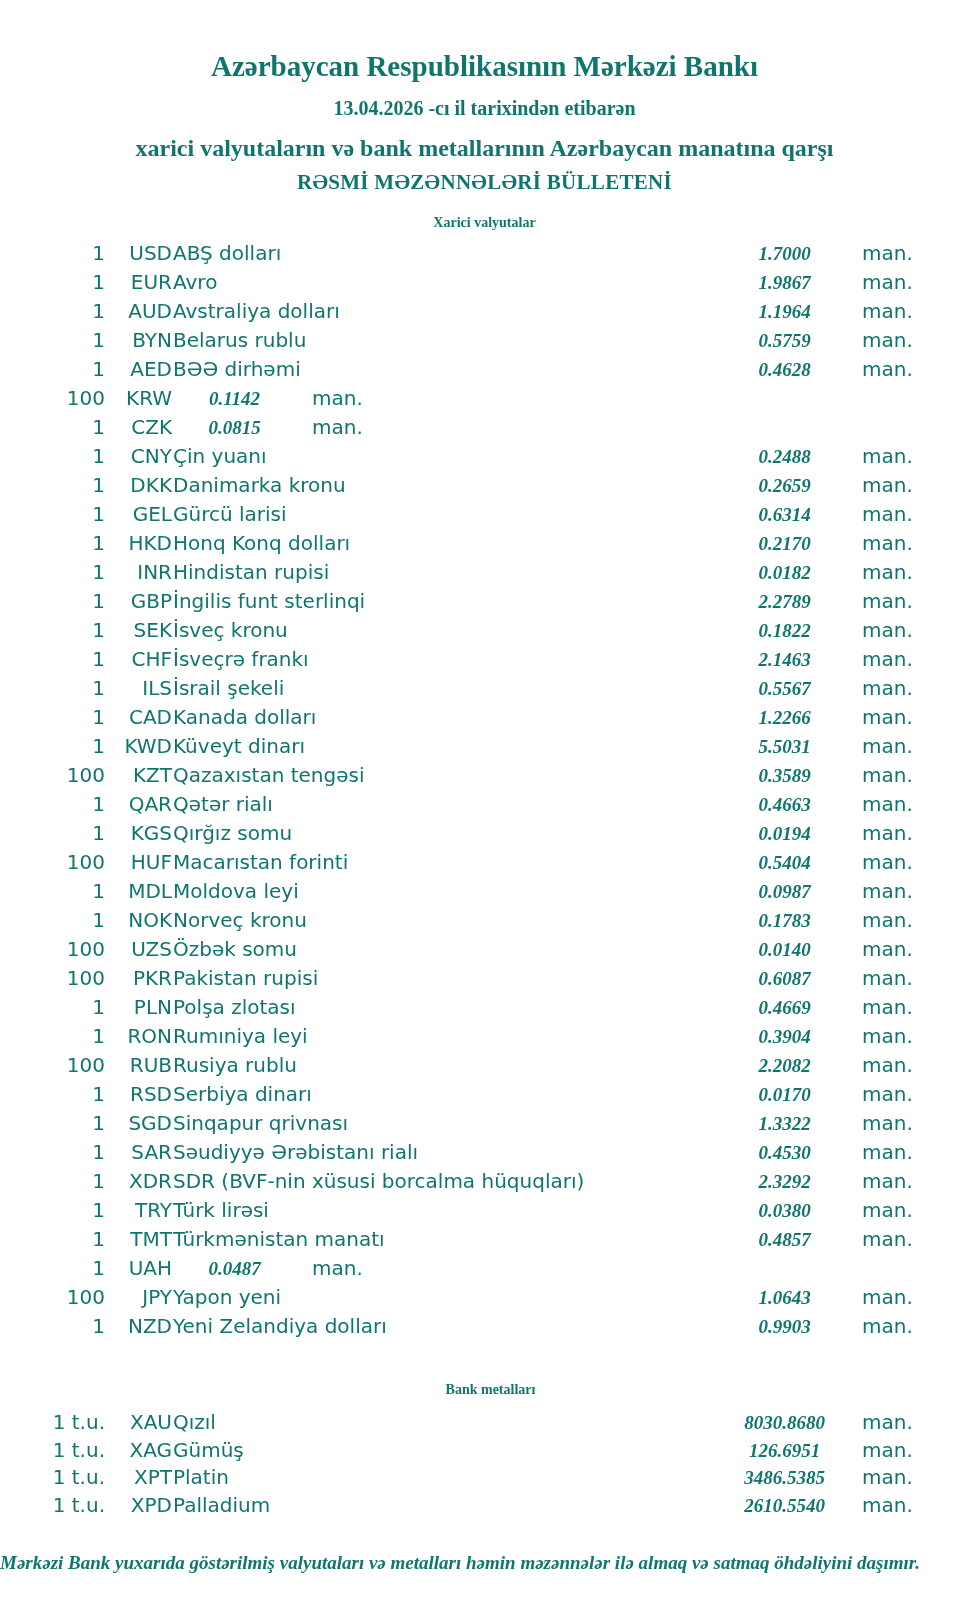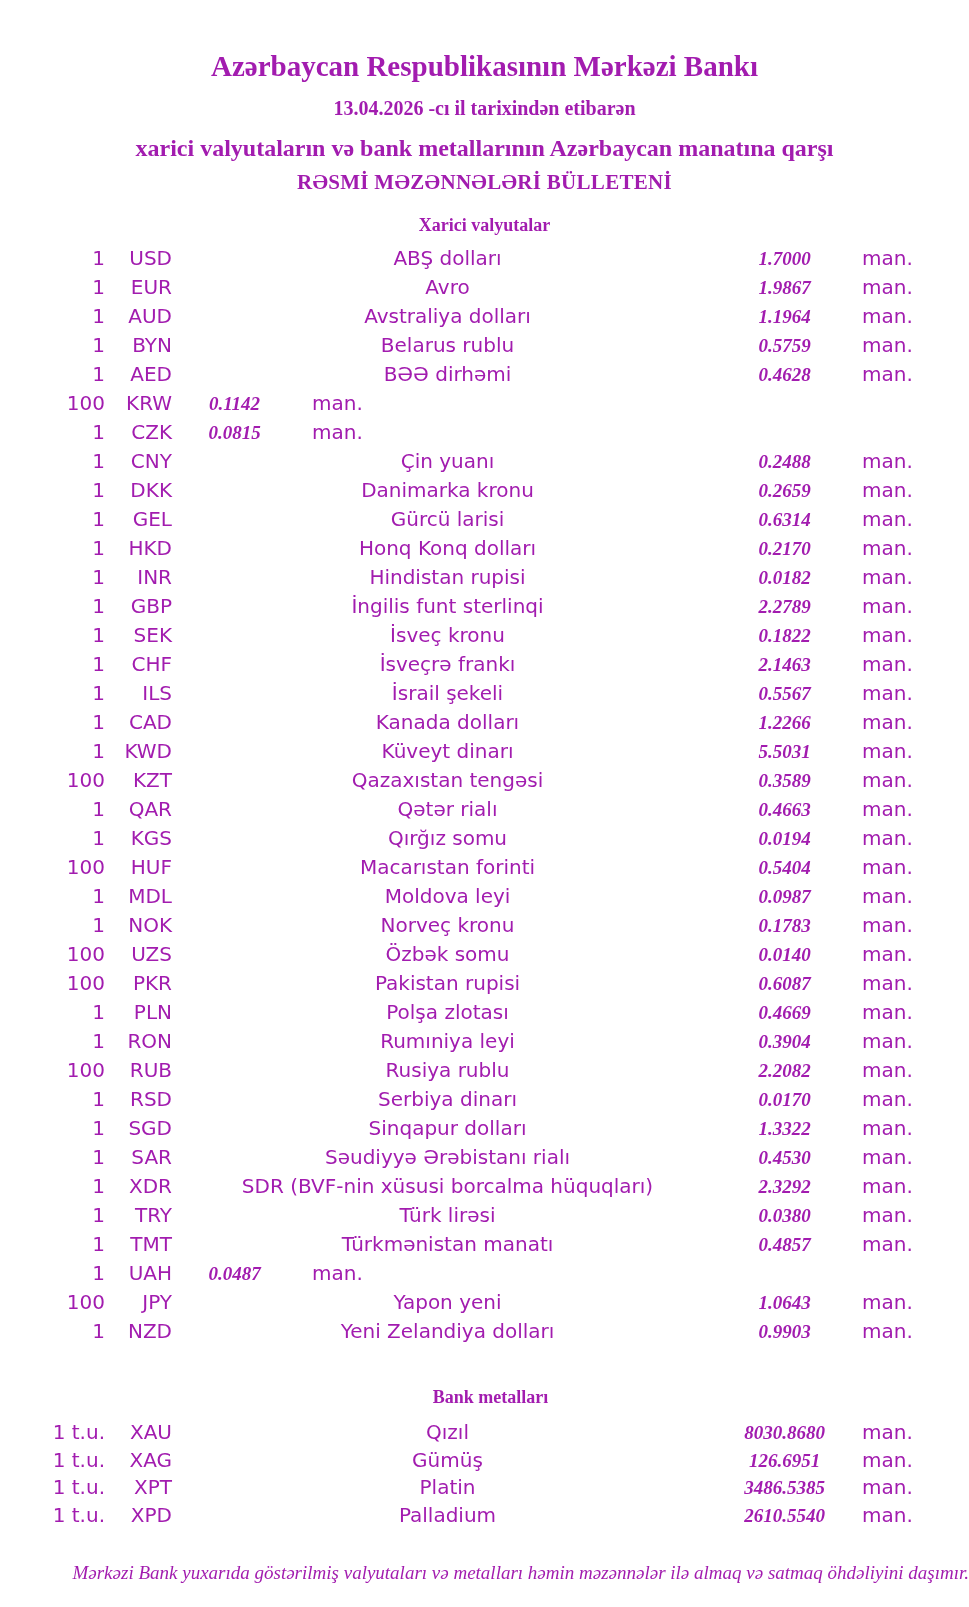--- a/index.html
+++ b/index.html
@@ -3,73 +3,74 @@
 <meta charset="utf-8">
 <style>
   html, body { margin: 0; padding: 0; }
   body { background: #ffffff; }
   .page {
     position: relative;
     width: 969px;
     height: 1607px;
     margin: 0 auto;
     background: #ffffff;
-    color: #a21caf;
+    color: #0f766e;
     font-family: "DejaVu Sans", sans-serif;
     overflow: hidden;
   }
   .header {
     text-align: center;
     padding-top: 50px;
     font-family: "Liberation Serif", serif;
     font-weight: bold;
   }
   .bank-title  { font-size: 29px; line-height: 1.15; }
   .date-line   { font-size: 20px; margin-top: 14px; }
   .subtitle    { font-size: 24px; margin-top: 15px; }
   .bulletin-title { font-size: 21px; margin-top: 8px; letter-spacing: 0.3px; }
   .section-title {
     text-align: center;
     font-family: "Liberation Serif", serif;
     font-weight: bold;
-    font-size: 18px;
+    font-size: 14px;
   }
   .section-title.currencies { margin-top: 20px; margin-bottom: 8px; }
   .section-title.metals     { margin-top: 41px; margin-bottom: 11px; padding-left: 12px; }
   .rate-list { width: 100%; }
   .row {
     display: flex;
     align-items: baseline;
     height: 29px;
     line-height: 29px;
     font-size: 20px;
     padding-right: 52px;
     box-sizing: border-box;
     white-space: nowrap;
   }
   .metals-list .row { height: 27.5px; line-height: 27.5px; }
   .qty  { width: 105px; text-align: right; flex: none; }
   .code { width: 67px;  text-align: right; flex: none; }
-  .name { flex: 1; text-align: center; padding-left: 1px; overflow: hidden; }
+  .name { flex: 1; text-align: left; padding-left: 1px; overflow: hidden; }
   .rate {
     width: 125px;
     text-align: center;
     flex: none;
     font-family: "Liberation Serif", serif;
     font-style: italic;
     font-weight: bold;
     font-size: 19px;
   }
   .unit { width: 55px; margin-left: 15px; flex: none; text-align: left; }
   .footer-note {
     margin-top: 33px;
-    text-align: right;
+    text-align: left;
     font-family: "Liberation Serif", serif;
     font-style: italic;
     font-size: 19px;
+    font-weight: bold;
   }
 </style>
 </head>
 <body>
 
 <div class="page">
 
   <div class="header">
     <div class="bank-title">Azərbaycan Respublikasının Mərkəzi Bankı</div>
     <div class="date-line">13.04.2026 -cı il tarixindən etibarən</div>
@@ -315,21 +316,21 @@
         <span class="qty">1</span>
         <span class="code">RSD</span>
         <span class="name">Serbiya dinarı</span>
         <span class="rate">0.0170</span>
         <span class="unit">man.</span>
       </div>
 
       <div class="row">
         <span class="qty">1</span>
         <span class="code">SGD</span>
-        <span class="name">Sinqapur dolları</span>
+        <span class="name">Sinqapur qrivnası</span>
         <span class="rate">1.3322</span>
         <span class="unit">man.</span>
       </div>
 
       <div class="row">
         <span class="qty">1</span>
         <span class="code">SAR</span>
         <span class="name">Səudiyyə Ərəbistanı rialı</span>
         <span class="rate">0.4530</span>
         <span class="unit">man.</span>

